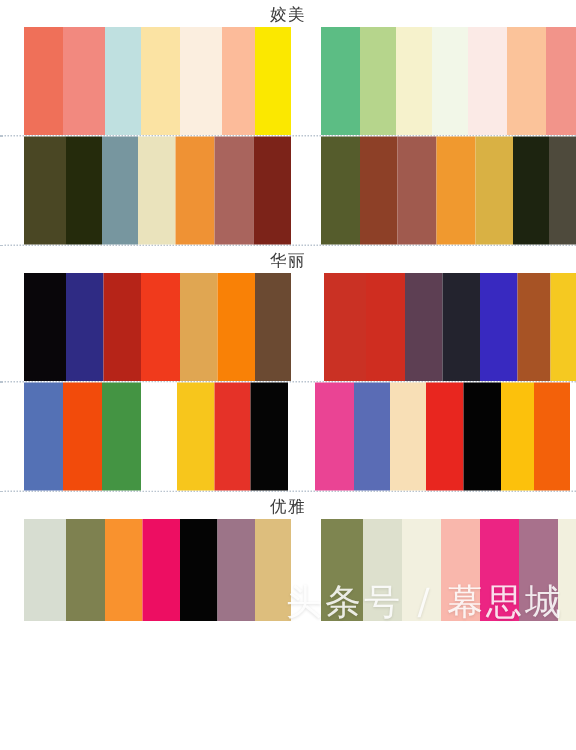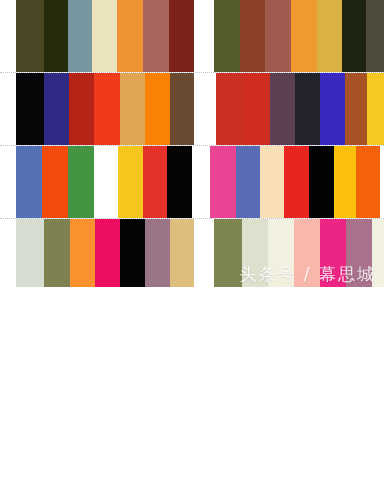--- a/index.html
+++ b/index.html
@@ -43,35 +43,59 @@
   .spacer { flex: 0 0 auto; }
   .sw { height: 100%; }
 
   
   .row.r5 .group { height: 68px; }
 
   .watermark {
     position: absolute;
     right: 8px;
     bottom: 2px;
-    font-size: 17px;
+    font-size: 24px;
     line-height: 22px;
     color: rgba(255,255,255,0.86);
     letter-spacing: 2px;
     text-shadow: 0 1px 2px rgba(0,0,0,0.12);
     white-space: nowrap;
     font-family: "DejaVu Sans", "Liberation Sans", sans-serif;
     pointer-events: none;
   }
 </style>
 </head>
 <body>
 
 <div id="page">
 
+  <div class="row r1">
+    <div class="row-title">姣美</div>
+    <div class="strips">
+      <div class="group g-left">
+          <div class="sw" title="#ef7059" style="background: rgb(239, 112, 89); width: 26px;"></div>
+          <div class="sw" title="#f2897f" style="background: rgb(242, 137, 127); width: 28px;"></div>
+          <div class="sw" title="#bfe0e0" style="background: rgb(191, 224, 224); width: 24px;"></div>
+          <div class="sw" title="#fbe3a3" style="background: rgb(251, 227, 163); width: 26px;"></div>
+          <div class="sw" title="#fbeedf" style="background: rgb(251, 238, 223); width: 28px;"></div>
+          <div class="sw" title="#fcbb9a" style="background: rgb(252, 187, 154); width: 22px;"></div>
+          <div class="sw" title="#fbe800" style="background: rgb(251, 232, 0); width: 24px;"></div>
+        </div>
+      <div class="spacer" style="width: 20px;"></div>
+      <div class="group g-right">
+          <div class="sw" title="#5cbd84" style="background: rgb(92, 189, 132); width: 26px;"></div>
+          <div class="sw" title="#b6d58c" style="background: rgb(182, 213, 140); width: 24px;"></div>
+          <div class="sw" title="#f6f2cc" style="background: rgb(246, 242, 204); width: 24px;"></div>
+          <div class="sw" title="#f2f7e8" style="background: rgb(242, 247, 232); width: 24px;"></div>
+          <div class="sw" title="#fbeae6" style="background: rgb(251, 234, 230); width: 26px;"></div>
+          <div class="sw" title="#fbc39a" style="background: rgb(251, 195, 154); width: 26px;"></div>
+          <div class="sw" title="#f2948a" style="background: rgb(242, 148, 138); width: 24px;"></div>
+        </div>
+    </div>
+  </div>
 
   <div class="row r2">
     <div class="strips">
       <div class="group g-left">
           <div class="sw" title="#4a4724" style="background: rgb(74, 71, 36); width: 28px;"></div>
           <div class="sw" title="#252b0c" style="background: rgb(37, 43, 12); width: 24px;"></div>
           <div class="sw" title="#77969f" style="background: rgb(119, 150, 159); width: 24px;"></div>
           <div class="sw" title="#eae3bc" style="background: rgb(234, 227, 188); width: 25px;"></div>
           <div class="sw" title="#ef9234" style="background: rgb(239, 146, 52); width: 26px;"></div>
           <div class="sw" title="#a9645d" style="background: rgb(169, 100, 93); width: 26px;"></div>
@@ -84,20 +108,21 @@
           <div class="sw" title="#a05a4e" style="background: rgb(160, 90, 78); width: 26px;"></div>
           <div class="sw" title="#f0992f" style="background: rgb(240, 153, 47); width: 26px;"></div>
           <div class="sw" title="#d9b144" style="background: rgb(217, 177, 68); width: 25px;"></div>
           <div class="sw" title="#1d2410" style="background: rgb(29, 36, 16); width: 24px;"></div>
           <div class="sw" title="#4e4a3c" style="background: rgb(78, 74, 60); width: 22px;"></div>
         </div>
     </div>
   </div>
 
   <div class="row r3">
+    <div class="row-title">华丽</div>
     <div class="strips">
       <div class="group g-left">
           <div class="sw" title="#09060a" style="background: rgb(9, 6, 10); width: 28px;"></div>
           <div class="sw" title="#2f2b84" style="background: rgb(47, 43, 132); width: 25px;"></div>
           <div class="sw" title="#b62418" style="background: rgb(182, 36, 24); width: 25px;"></div>
           <div class="sw" title="#f03a1c" style="background: rgb(240, 58, 28); width: 26px;"></div>
           <div class="sw" title="#e0a652" style="background: rgb(224, 166, 82); width: 25px;"></div>
           <div class="sw" title="#f98106" style="background: rgb(249, 129, 6); width: 25px;"></div>
           <div class="sw" title="#6b4a32" style="background: rgb(107, 74, 50); width: 24px;"></div>
         </div>
@@ -132,20 +157,21 @@
           <div class="sw" title="#f8dfb6" style="background: rgb(248, 223, 182); width: 24px;"></div>
           <div class="sw" title="#e8261f" style="background: rgb(232, 38, 31); width: 25px;"></div>
           <div class="sw" title="#030303" style="background: rgb(3, 3, 3); width: 25px;"></div>
           <div class="sw" title="#fcc10c" style="background: rgb(252, 193, 12); width: 22px;"></div>
           <div class="sw" title="#f3610a" style="background: rgb(243, 97, 10); width: 24px;"></div>
         </div>
     </div>
   </div>
 
   <div class="row r5">
+    <div class="row-title">优雅</div>
     <div class="strips">
       <div class="group g-left">
           <div class="sw" title="#d7ddd1" style="background: rgb(215, 221, 209); width: 28px;"></div>
           <div class="sw" title="#7e8150" style="background: rgb(126, 129, 80); width: 26px;"></div>
           <div class="sw" title="#f9922e" style="background: rgb(249, 146, 46); width: 25px;"></div>
           <div class="sw" title="#ed0e62" style="background: rgb(237, 14, 98); width: 25px;"></div>
           <div class="sw" title="#040404" style="background: rgb(4, 4, 4); width: 25px;"></div>
           <div class="sw" title="#9c7488" style="background: rgb(156, 116, 136); width: 25px;"></div>
           <div class="sw" title="#ddbe7d" style="background: rgb(221, 190, 125); width: 24px;"></div>
         </div>

